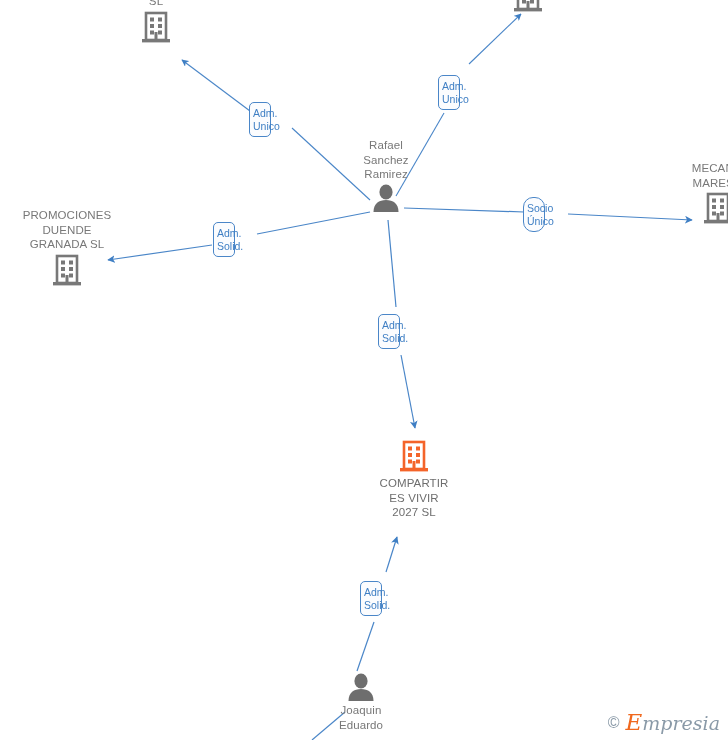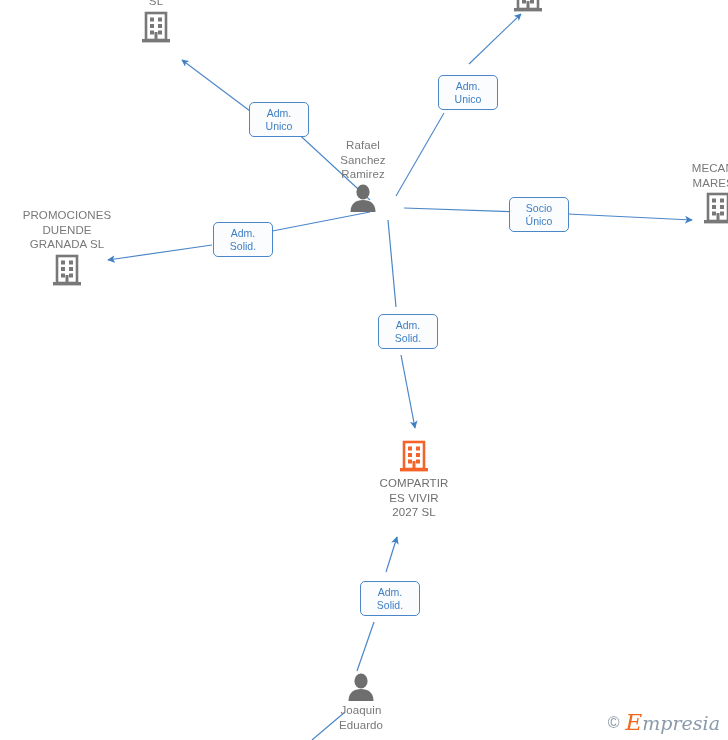--- a/index.html
+++ b/index.html
@@ -53,23 +53,22 @@
 
   .edge-label {
     position: absolute;
     box-sizing: border-box;
     background: #fbfcfe;
     border: 1px solid #4a86c8;
     border-radius: 5px;
     color: #3f7fc4;
     font-size: 10.5px;
     line-height: 13px;
-    text-align: center;
     padding: 4px 3px 3px 3px;
-    width: 60px;
+    width: 22px;
     white-space: pre-line;
   }
   .watermark {
     position: absolute;
     right: 8px;
     bottom: 6px;
     display: flex;
     align-items: center;
     gap: 6px;
     user-select: none;
@@ -158,21 +157,21 @@
       <rect x="9" y="6.5" width="4" height="4" fill="#787878"></rect>
       <rect x="17" y="6.5" width="4" height="4" fill="#787878"></rect>
       <rect x="9" y="13" width="4" height="4" fill="#787878"></rect>
       <rect x="17" y="13" width="4" height="4" fill="#787878"></rect>
       <rect x="9" y="19.5" width="4" height="4" fill="#787878"></rect>
       <rect x="17" y="19.5" width="4" height="4" fill="#787878"></rect>
       <rect x="13.5" y="21" width="3" height="8" fill="#787878"></rect>
     </svg>
   </div>
 
-  <div class="node label-above" style="left:363px; top:138px;">
+  <div class="node label-above" style="left:386px; top:138px;">
     <div class="node-label">Rafael
 Sanchez
 Ramirez</div>
     <svg class="node-icon" width="30" height="28" viewBox="0 0 30 28">
       <ellipse cx="15" cy="8" rx="6.6" ry="7.6" fill="#6e6e6e"></ellipse>
       <path d="M 2.5 28 C 2.5 19.5 8 16 15 16 C 22 16 27.5 19.5 27.5 28 Z" fill="#6e6e6e"></path>
     </svg>
   </div>
 
   <div class="node label-above" style="left:67px; top:208px;">
@@ -236,21 +235,21 @@
 
   <div class="edge-label" style="left:249px; top:102px;">Adm.
 Unico</div>
 
   <div class="edge-label" style="left:438px; top:75px;">Adm.
 Unico</div>
 
   <div class="edge-label" style="left:213px; top:222px;">Adm.
 Solid.</div>
 
-  <div class="edge-label" style="left:509px; top:197px;">Socio
+  <div class="edge-label" style="left:523px; top:197px;border-radius:10px;">Socio
 Único</div>
 
   <div class="edge-label" style="left:378px; top:314px;">Adm.
 Solid.</div>
 
   <div class="edge-label" style="left:360px; top:581px;">Adm.
 Solid.</div>
 
   <div class="watermark">
     <span class="wm-c">©</span>

